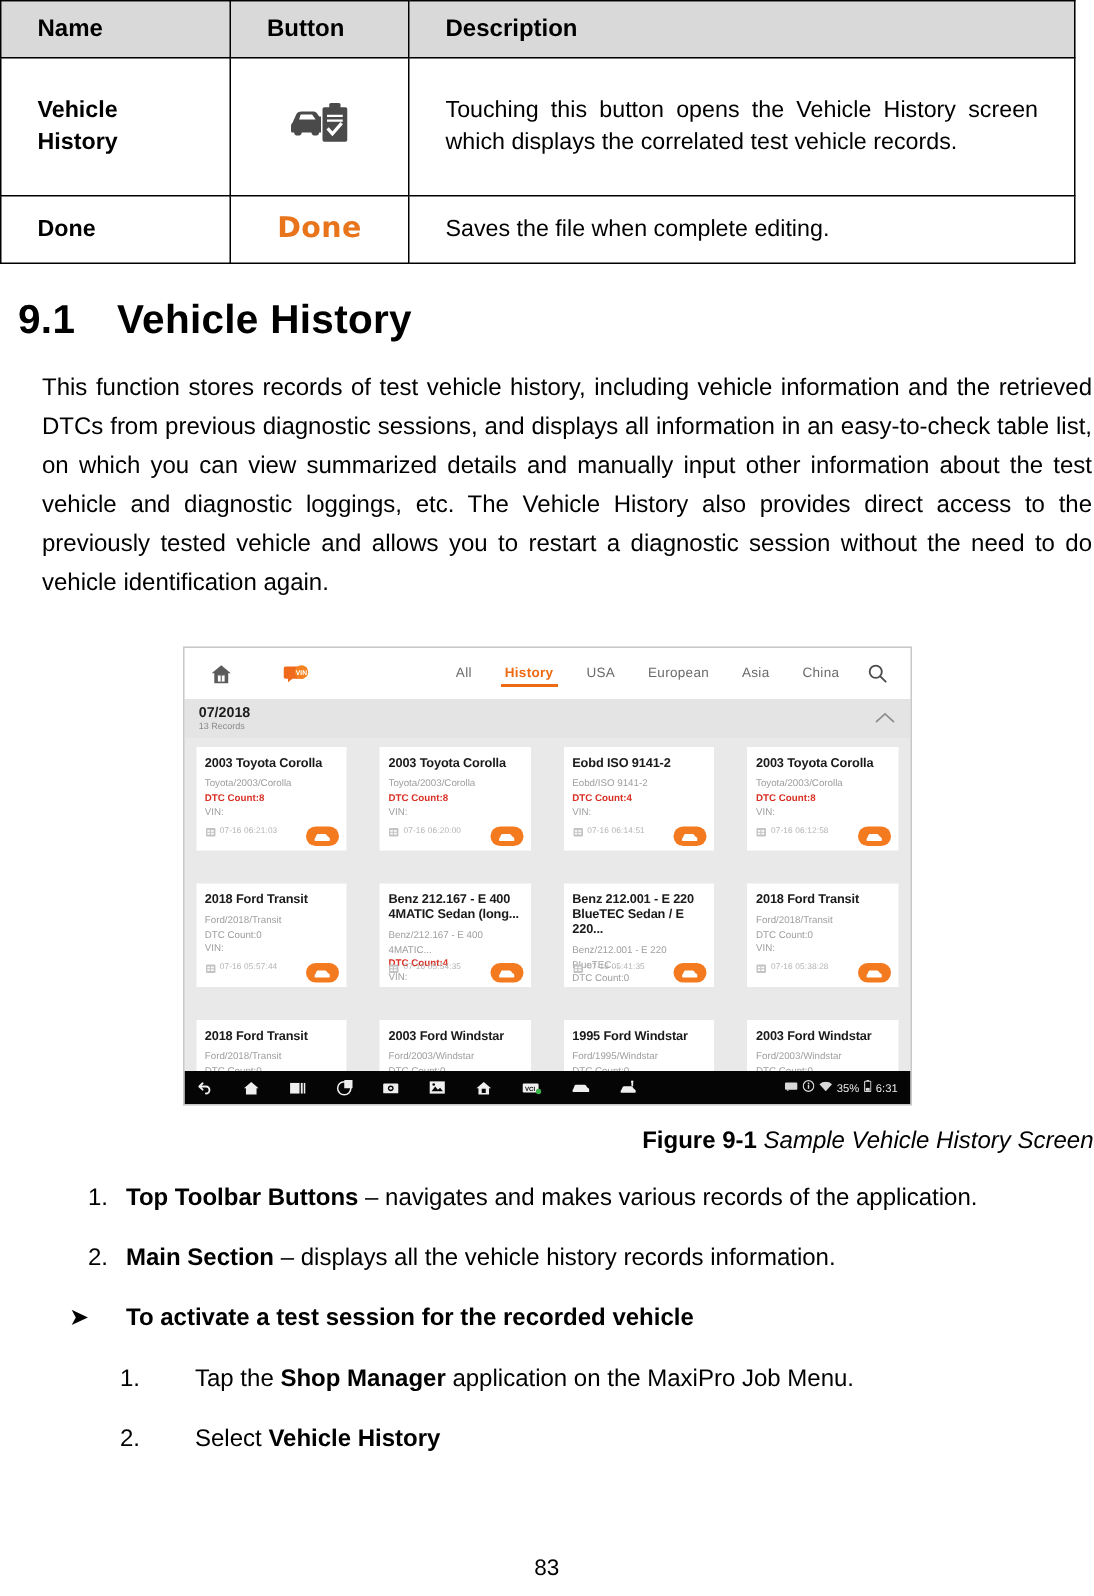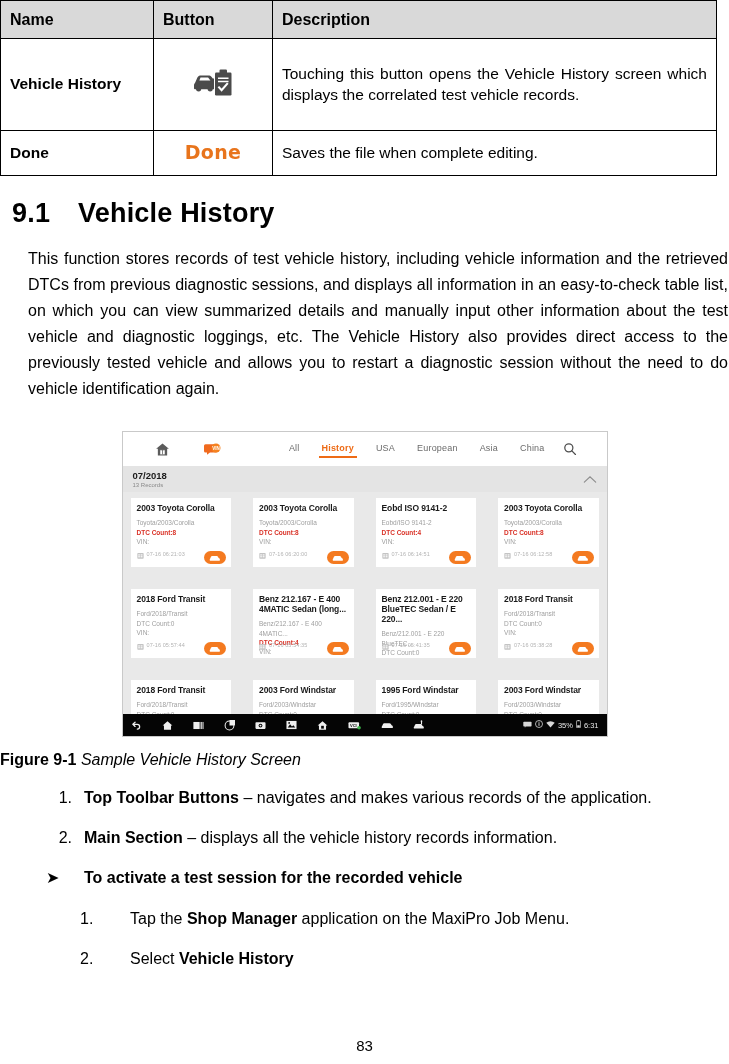--- a/index.html
+++ b/index.html
@@ -15,21 +15,21 @@
 
   
   .doc-table {
     width: 716px;
     border-collapse: collapse;
     margin: 0 0 0 0;
     table-layout: fixed;
   }
   .doc-table td, .doc-table th {
     border: 1px solid #000;
-    padding: 6px 9px;
+    padding: 6px 24px;
     vertical-align: middle;
     font-size: 15.5px;
     line-height: 1.35;
     margin-left: 36px;
   }
   .doc-table thead th {
     background:#d9d9d9;
     text-align:left;
     font-weight:bold;
     height:38px;
@@ -82,21 +82,21 @@
     text-align:left;
     overflow:hidden;
   }
 
   
   .vh-toolbar {
     height: 34px;
     background:#fff;
     display:flex;
     align-items:center;
-    padding: 0 26px;
+    padding: 0 11px;
     position:relative;
   }
   .tb-icon { width:28px; height:22px; display:flex; align-items:center; justify-content:center; }
   .tb-tabs { display:flex; align-items:center; gap:22px; margin-left:auto; margin-right:14px; }
   .tb-tab {
     font-size:9px; color:#6b6b6b; letter-spacing:.2px;
     padding-bottom:3px; position:relative; white-space:nowrap;
   }
   .tb-tab.active { color:#ee6b16; font-weight:bold; }
   .tb-tab.active:after{
@@ -161,21 +161,21 @@
   .nav-icons { display:flex; align-items:center; gap:20px; }
   .nav-ic { display:flex; align-items:center; justify-content:center; }
   .nav-status {
     margin-left:auto; display:flex; align-items:center; gap:3px;
     color:#e8e8e8; font-size:7.5px;text-align:right;
   }
 
   .fig-cap {
     margin-top: 10px;
     font-size: 16px;
-    text-align:left;
+    text-align:right;
   }
   .fig-cap b { font-weight:bold; }
   .fig-cap i { font-style:italic; }
 
   
   .num-list { margin: 16px 0 0 0; }
   .li {
     display:flex;
     margin: 0 0 14px 0;
     font-size:16px;

